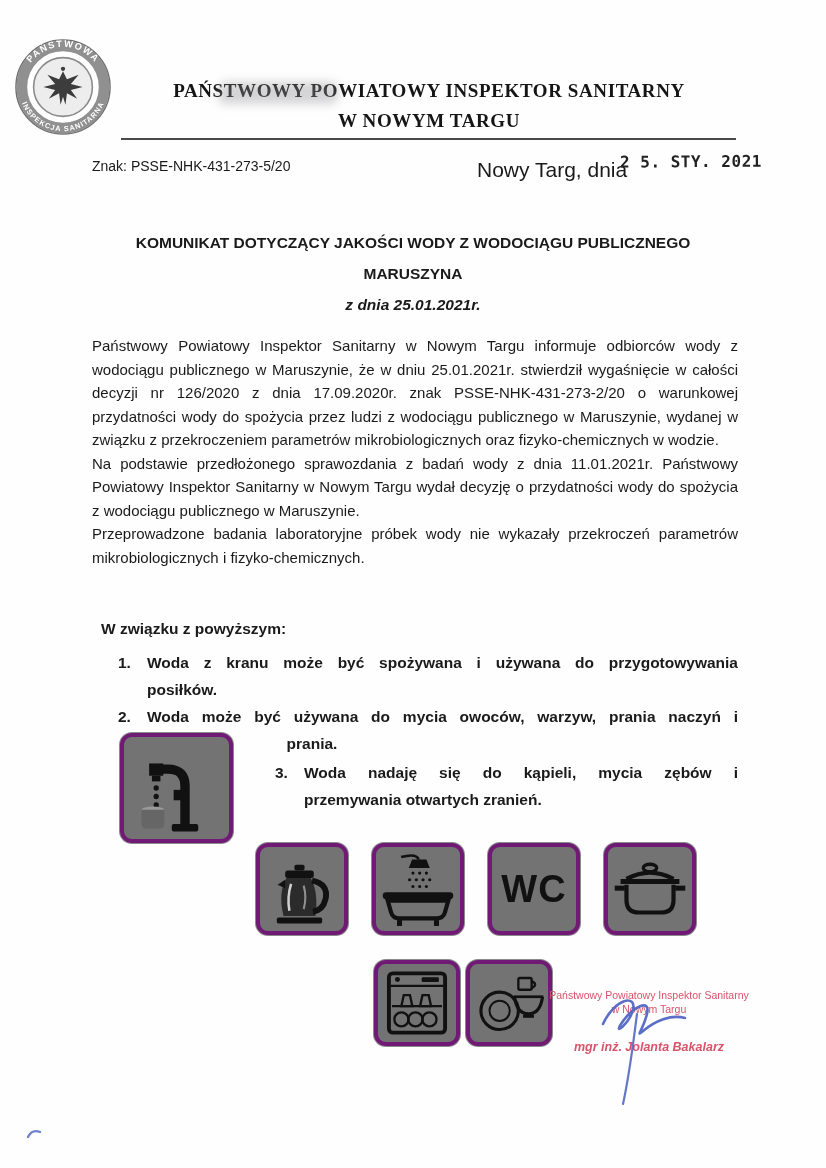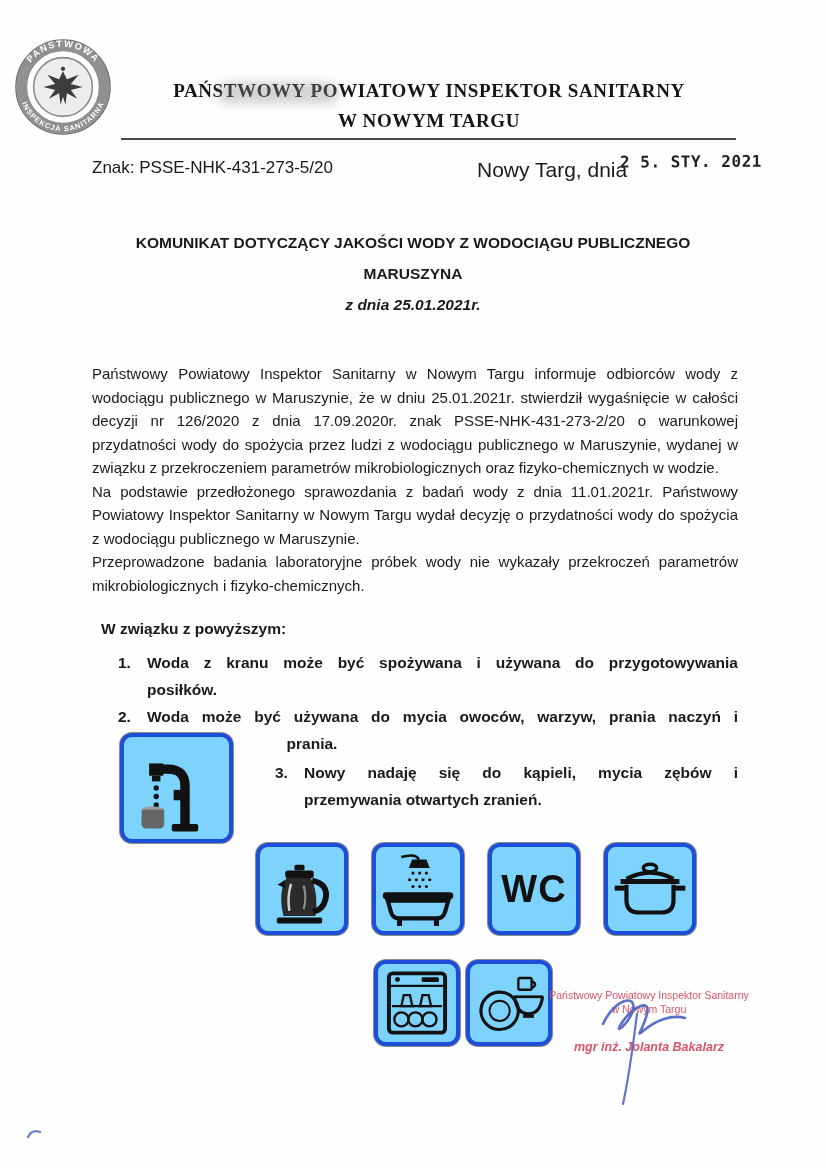--- a/index.html
+++ b/index.html
@@ -17,52 +17,52 @@
     font-family:"Liberation Serif", serif; font-weight:bold; font-size:19px;
     letter-spacing:.6px; color:#151515; line-height:26px;
   }
   .org-title .l2 { margin-top:4px; }
   .scan-smudge {
     position:absolute; left:218px; top:82px; width:120px; height:22px;
     background:rgba(145,145,150,.38); filter:blur(5px); border-radius:8px;
   }
   .header-rule { position:absolute; left:121px; top:138px; width:615px; height:2px; background:#4a4a4a; }
 
-  .meta-ref { position:absolute; left:92px; top:158px; font-size:17px; }
+  .meta-ref { position:absolute; left:92px; top:158px; font-size:14px; }
   .meta-place { position:absolute; left:477px; top:158px; font-size:21px; }
   .meta-stamp {
     position:absolute; left:620px; top:152px; width:170px;
     font-family:"DejaVu Sans Mono", monospace; font-weight:bold; font-size:16px;
     letter-spacing:.5px; color:#222; transform:rotate(-.4deg);
   }
 
   
   .doc-title { position:absolute; left:0; top:234px; width:100%; text-align:center;
     font-weight:bold; font-size:15.5px; }
   .doc-title .t2 { margin-top:13px; }
   .doc-title .t3 { margin-top:13px;font-style:italic; }
 
   
   .body-text { position:absolute; left:92px; top:334px; width:646px;
-    font-size:15px; line-height:23.5px; text-align:justify;margin-top:28px; }
+    font-size:15px; line-height:23.5px; text-align:justify; }
 
   .concl-heading { position:absolute; left:101px; top:620px; font-weight:bold; font-size:15.5px; }
 
   .list-item { position:absolute; display:flex; gap:7px; font-weight:bold; font-size:15.5px; line-height:26.5px; }
   .list-item .num { flex:0 0 22px; }
   .list-item .lines { flex:1 1 auto; }
   .line-justify { text-align:justify; text-align-last:justify; }
   .item1 { left:118px; top:650px; width:620px; }
   .item2 { left:118px; top:704px; width:620px; }
   .item2 .second { width:330px; text-align:center; }
   .item3 { left:275px; top:760px; width:463px; }
 
   
   .pict {
-    background:#7dd3fc; border:4px solid #1d4ed8; border-radius:12px;
+    background:#737373; border:4px solid #701a75; border-radius:12px;
     box-shadow:0 0 0 1px #8a8a8a; display:flex; align-items:center; justify-content:center;
   }
   .pict-faucet { position:absolute; left:120px; top:733px; width:113px; height:110px; }
   .pict-row1 { position:absolute; left:256px; top:843px; display:flex; gap:24px; }
   .pict-row1 .pict { width:92px; height:92px; }
   .pict-row2 { position:absolute; left:374px; top:960px; display:flex; gap:6px; }
   .pict-row2 .pict { width:86px; height:86px; }
   .wc-text { font-weight:bold; font-size:38px; letter-spacing:1px; color:#111;
     font-family:"Liberation Sans", sans-serif; }
   .pict svg { width:100%; height:100%; }
@@ -138,21 +138,21 @@
     <span class="num">2.</span>
     <div class="lines">
       <div class="line-justify">Woda może być używana do mycia owoców, warzyw, prania naczyń i</div>
       <div class="second">prania.</div>
     </div>
   </div>
 
   <div class="list-item item3">
     <span class="num">3.</span>
     <div class="lines">
-      <div class="line-justify">Nowy nadaję się do kąpieli, mycia zębów i</div>
+      <div class="line-justify">Woda nadaję się do kąpieli, mycia zębów i</div>
       <div>przemywania otwartych zranień.</div>
     </div>
   </div>
 
   <div class="pict pict-faucet">
     <svg viewBox="0 0 110 108">
       <path d="M64,94 L64,52 Q64,34 46,34 L38,34" stroke="#111" stroke-width="10" fill="none"></path>
       <rect x="26" y="28" width="15" height="13" fill="#111"></rect>
       <rect x="29" y="41" width="9" height="6" fill="#111"></rect>
       <rect x="52" y="56" width="15" height="11" fill="#111"></rect>

